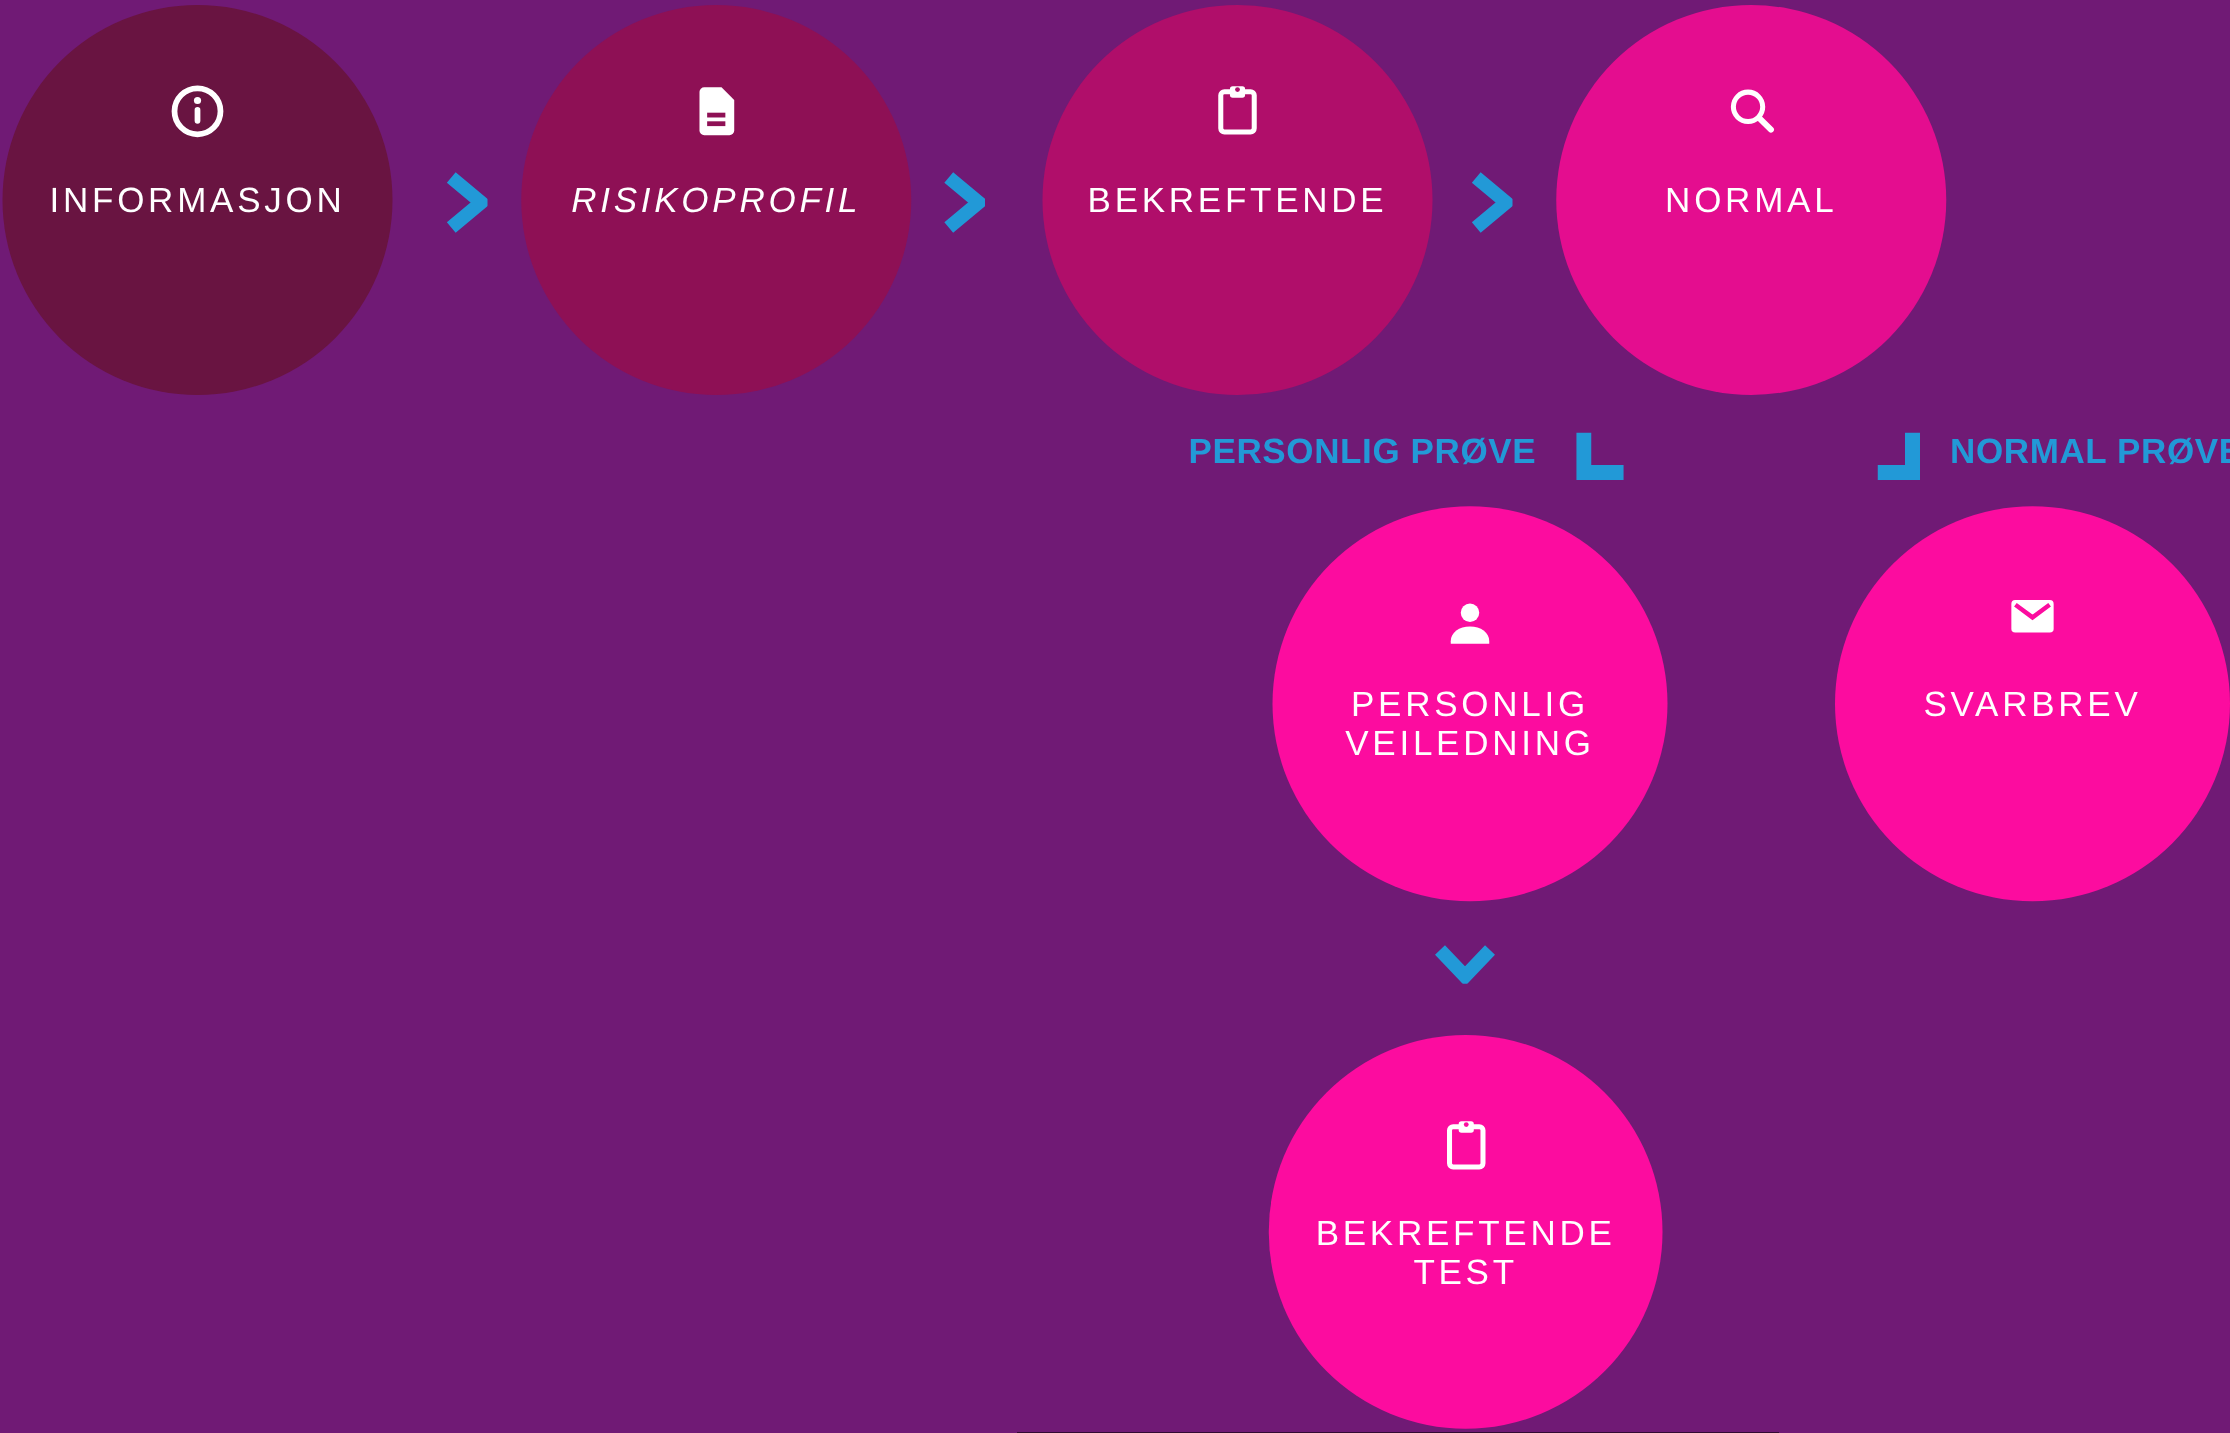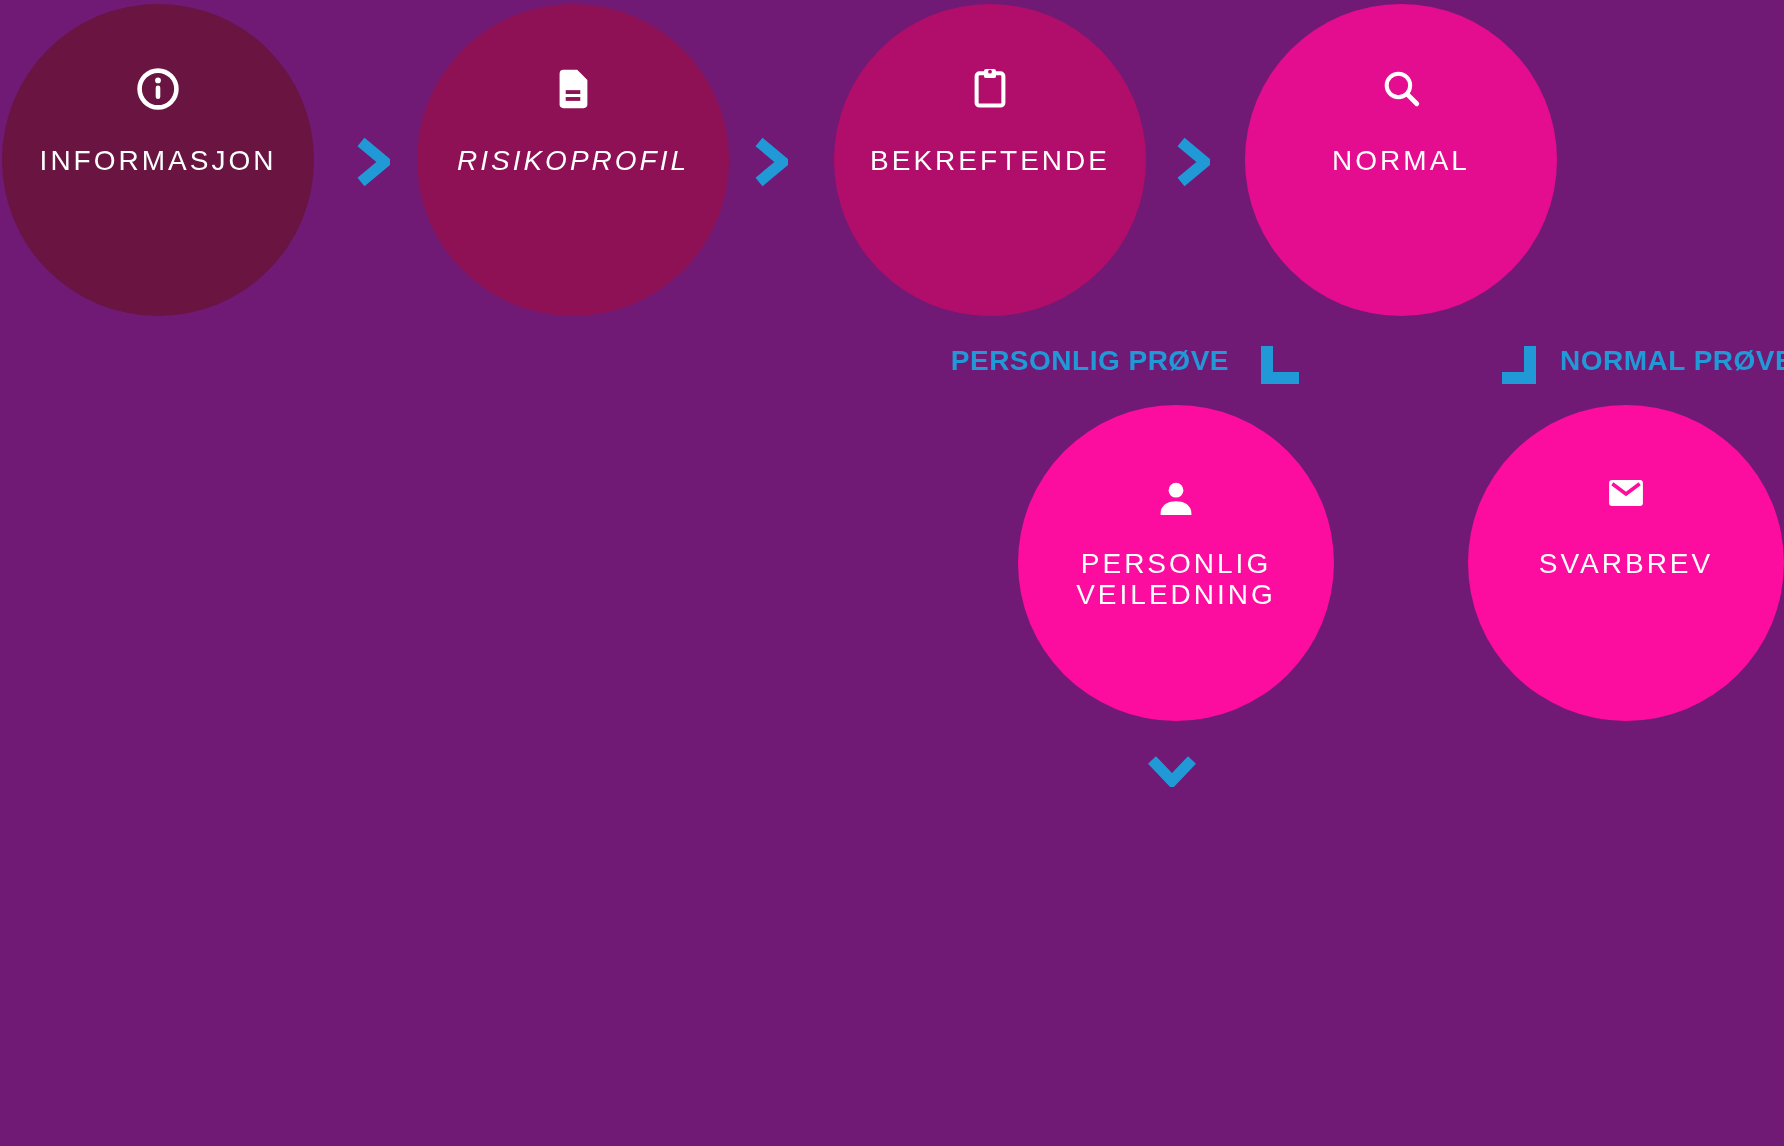--- a/index.html
+++ b/index.html
@@ -146,14 +146,24 @@
     </span>
     <div class="label">SVARBREV</div>
   </div>
 
   <span class="connector" id="chev-down">
     <svg width="50" height="32">
         <polyline points="5,5 25,26 45,5" fill="none" stroke="var(--blue,#2299d7)" stroke-width="11"></polyline>
       </svg>
   </span>
 
+  <div class="circle two-line" id="c-bekreftende" style="background: rgb(252, 12, 159); --cc: #fc0c9f;">
+    <span class="icon">
+      <svg viewBox="0 0 24 24" width="44" height="44">
+        <rect x="4.7" y="4" width="14.6" height="17.6" rx="1.6" fill="none" stroke="#fff" stroke-width="2.2"></rect>
+        <rect x="8.7" y="1.6" width="6.6" height="5" rx="1.2" fill="#fff"></rect>
+        <circle cx="12" cy="3.1" r="1.05" fill="var(--cc,#fc0c9f)"></circle>
+      </svg>
+    </span>
+    <div class="label">BEKREFTENDE TEST</div>
+  </div>
 
 </div>
 
 </body></html>

